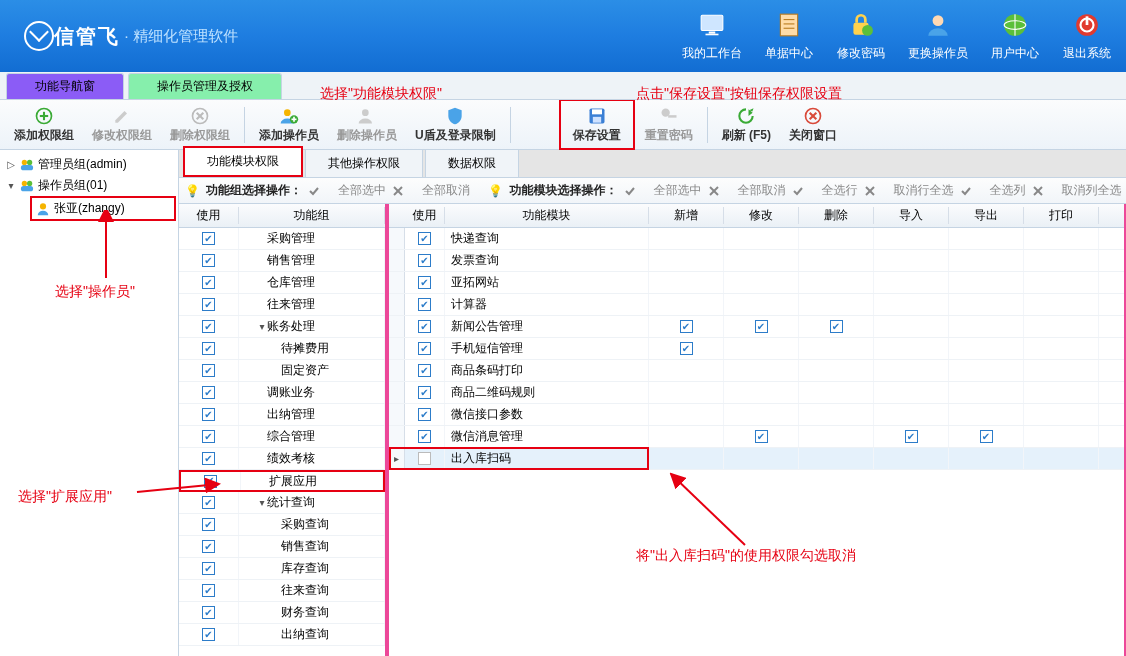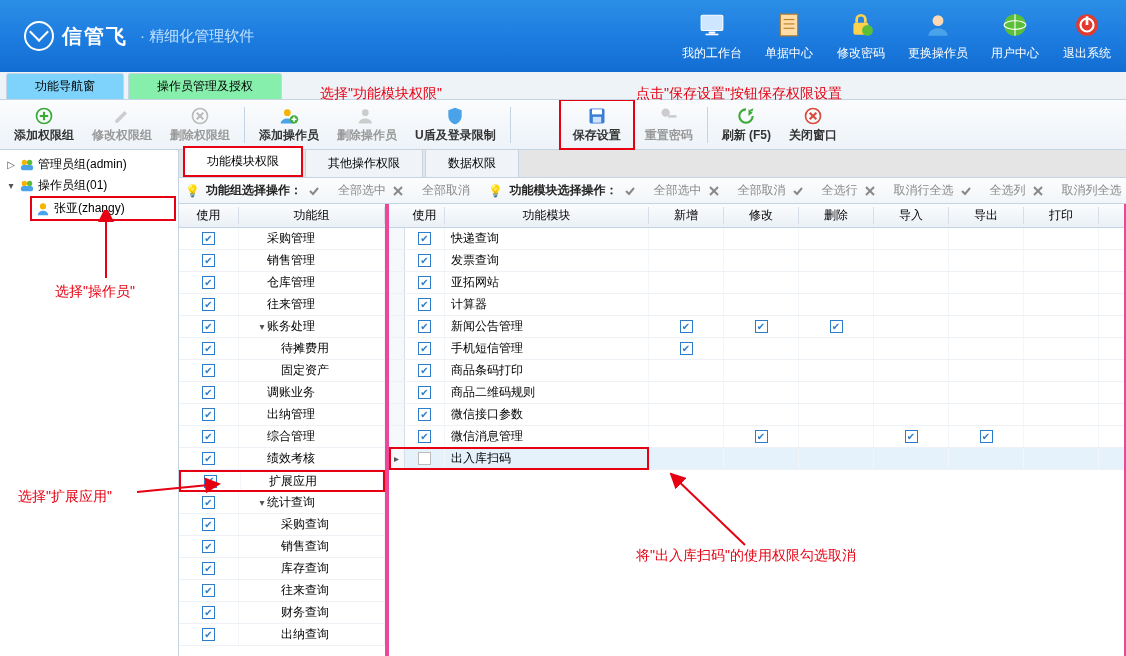--- a/index.html
+++ b/index.html
@@ -1,33 +1,33 @@
 <!DOCTYPE html>
 <html><head>
 <meta charset="utf-8">
 <style>
 * { box-sizing: border-box; margin: 0; padding: 0; }
 body { font-family: "Microsoft YaHei", SimSun, Arial, sans-serif; font-size: 12px; background: #fff; overflow: hidden; width: 1126px; height: 656px; }
 
 
 .header { height: 72px; background: linear-gradient(#2b8ee6,#1e7de0 50%,#126dd2); color: #fff; display: flex; align-items: center; padding: 0 14px 0 24px; position: relative; }
-.logo-area { display: flex; align-items: center; gap: 8px; font-size: 16px; }
+.logo-area { display: flex; align-items: center; font-size: 16px; }
 .logo-ico { width: 30px; height: 30px; border: 2px solid #fff; border-radius: 50%; position: relative; }
 .logo-ico::after { content:''; position:absolute; width:12px; height:12px; border:2px solid #fff; border-top:none; border-left:none; transform:rotate(45deg); left:6px; top:2px;}
 .brand { font-size: 20px; font-weight: bold; letter-spacing:2px;}
 .subtitle { font-size: 15px; color:#bfe2ff; margin-left:4px;}
 .header-spacer { flex:1;}
 .header-btns { display:flex; gap:22px; }
 .hbtn { display:flex; flex-direction:column; align-items:center; gap:6px; font-size:12px; cursor:pointer; min-width:50px;}
 .hbtn .hicon { width:28px; height:28px; display:flex; align-items:center; justify-content:center;}
 .hbtn svg { width:26px; height:26px;}
 
 
 .tabrow { height:28px; background:#eef3f7; border-bottom:1px solid #c5d4e3; display:flex; align-items:flex-end; padding-left:6px; position:relative;}
-.sidetab { border:1px solid #c5d4e3; border-bottom:none; padding:4px 28px; background:#7dd3fc; border-radius:3px 3px 0 0; margin-right:4px; font-size:12px; cursor:pointer;}
+.sidetab { border:1px solid #c5d4e3; border-bottom:none; padding:4px 28px; background:#8b5cf6; border-radius:3px 3px 0 0; margin-right:4px; font-size:12px; cursor:pointer;}
 .sidetab.active { background:#86efac; font-weight:normal;}
 .annot { color:#e60012; font-size:14px; position:absolute; z-index:50; white-space:nowrap;}
 
 
 .toolbar { height:50px; background:linear-gradient(#fbfcfd,#edf3f9); border-bottom:1px solid #c5d4e3; display:flex; align-items:center; padding:0 6px; gap:2px;}
 .tbtn { display:flex; flex-direction:column; align-items:center; justify-content:center; padding:2px 8px; cursor:pointer; color:#333; font-size:12px; min-width:56px;font-weight:bold;}
 .tbtn.dim { color:#999;}
 .tbtn .tico { width:22px; height:22px; display:flex; align-items:center; justify-content:center;}
 .tbtn svg{width:20px;height:20px;}
 .tsep { width:1px; height:36px; background:#c5d4e3; margin:0 4px;}

